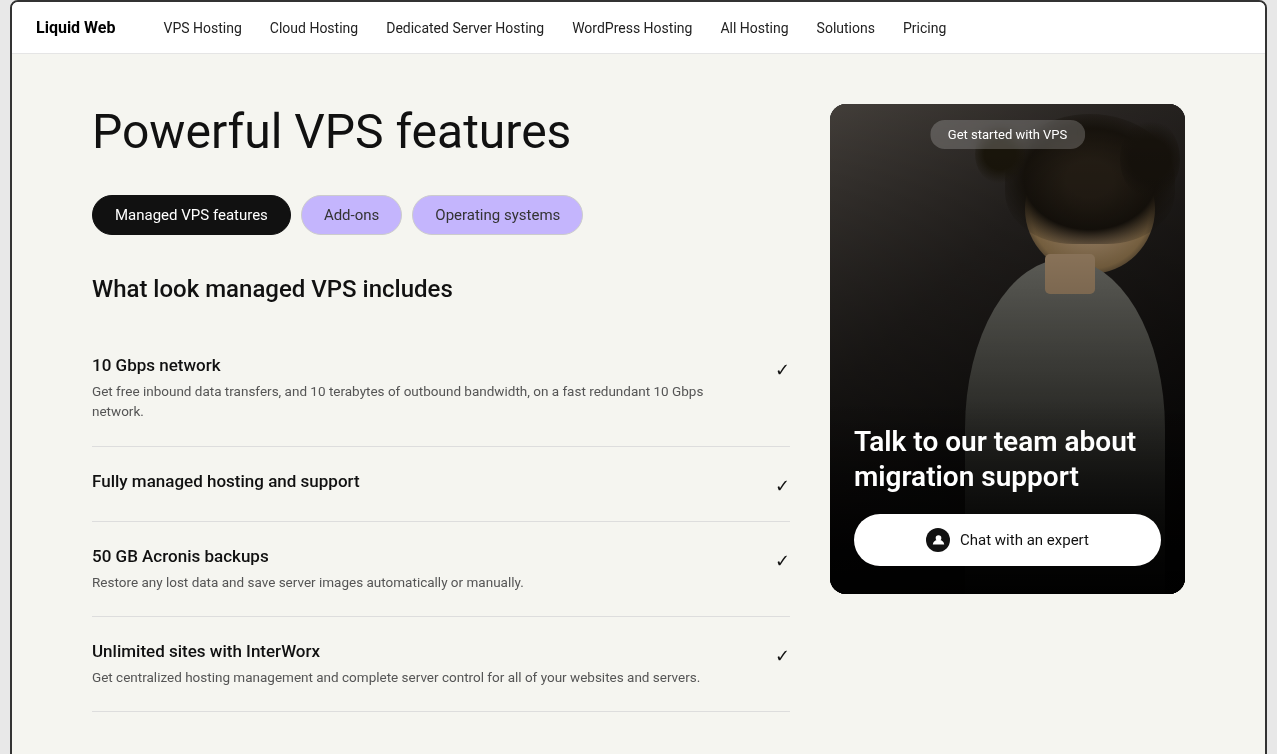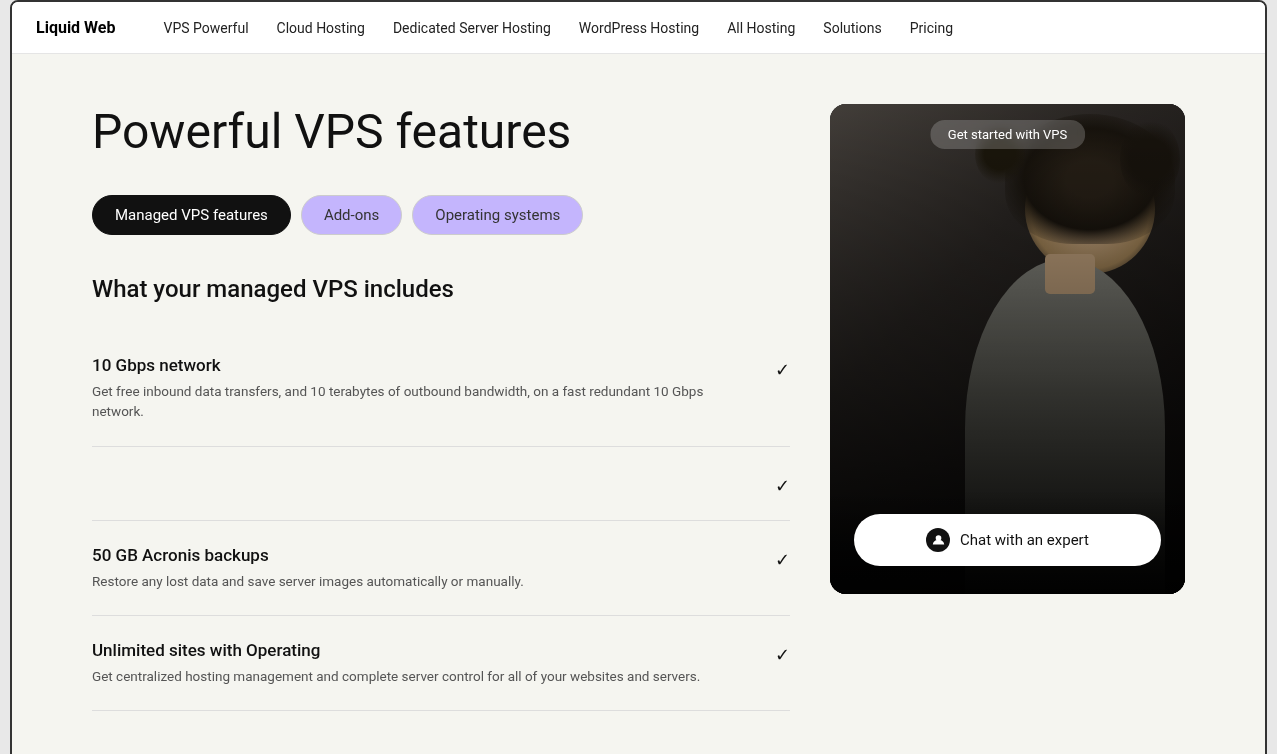--- a/index.html
+++ b/index.html
@@ -216,68 +216,69 @@
     }
   </style>
 </head>
 <body>
 
 <div class="browser-frame">
 
   <nav class="navbar">
     <div class="nav-logo">Liquid Web</div>
     <ul class="nav-links">
-      <li><a href="#">VPS Powerful</a></li>
+      <li><a href="#">VPS Hosting</a></li>
       <li><a href="#">Cloud Hosting</a></li>
       <li><a href="#">Dedicated Server Hosting</a></li>
       <li><a href="#">WordPress Hosting</a></li>
       <li><a href="#">All Hosting</a></li>
       <li><a href="#">Solutions</a></li>
       <li><a href="#">Pricing</a></li>
     </ul>
   </nav>
 
   <div class="main-content">
 
     <div class="left-panel">
       <h1 class="page-title">Powerful VPS features</h1>
 
       <div class="tabs">
         <button class="tab-btn active">Managed VPS features</button>
         <button class="tab-btn">Add-ons</button>
         <button class="tab-btn">Operating systems</button>
       </div>
 
-      <h2 class="features-heading">What your managed VPS includes</h2>
+      <h2 class="features-heading">What look managed VPS includes</h2>
 
       <div class="feature-item">
         <div class="feature-text">
           <div class="feature-title">10 Gbps network</div>
           <div class="feature-desc">Get free inbound data transfers, and 10 terabytes of outbound bandwidth, on a fast redundant 10 Gbps network.</div>
         </div>
         <div class="checkmark">✓</div>
       </div>
 
       <div class="feature-item">
         <div class="feature-text">
+          <div class="feature-title">Fully managed hosting and support</div>
         </div>
         <div class="checkmark">✓</div>
       </div>
 
       <div class="feature-item">
         <div class="feature-text">
           <div class="feature-title">50 GB Acronis backups</div>
           <div class="feature-desc">Restore any lost data and save server images automatically or manually.</div>
         </div>
         <div class="checkmark">✓</div>
       </div>
 
       <div class="feature-item">
         <div class="feature-text">
-          <div class="feature-title">Unlimited sites with Operating</div>
+          <div class="feature-title">Unlimited sites with InterWorx</div>
           <div class="feature-desc">Get centralized hosting management and complete server control for all of your websites and servers.</div>
         </div>
         <div class="checkmark">✓</div>
       </div>
 
     </div>
 
     <div class="right-panel">
       <div class="promo-card">
         <div class="promo-image">
@@ -296,20 +297,21 @@
 
             <div style="position:absolute;right:90px;top:150px;width:50px;height:40px;background:#c9a882;border-radius:5px;"></div>
           </div>
 
           <div style="position:absolute;inset:0;background:linear-gradient(to top,rgba(0,0,0,0.9) 0%,rgba(0,0,0,0.5) 45%,rgba(0,0,0,0.1) 100%);"></div>
         </div>
 
         <div class="card-get-started">Get started with VPS</div>
 
         <div class="card-overlay">
+          <div class="card-tagline">Talk to our team about migration support</div>
           <button class="chat-btn">
             <div class="chat-icon-circle">
               <svg viewBox="0 0 16 16">
                 <circle cx="8" cy="5" r="3.5"></circle>
                 <path d="M1 13c0-3.3 3.1-6 7-6s7 2.7 7 6"></path>
               </svg>
             </div>
             <span>Chat with an expert</span>
           </button>
         </div>

